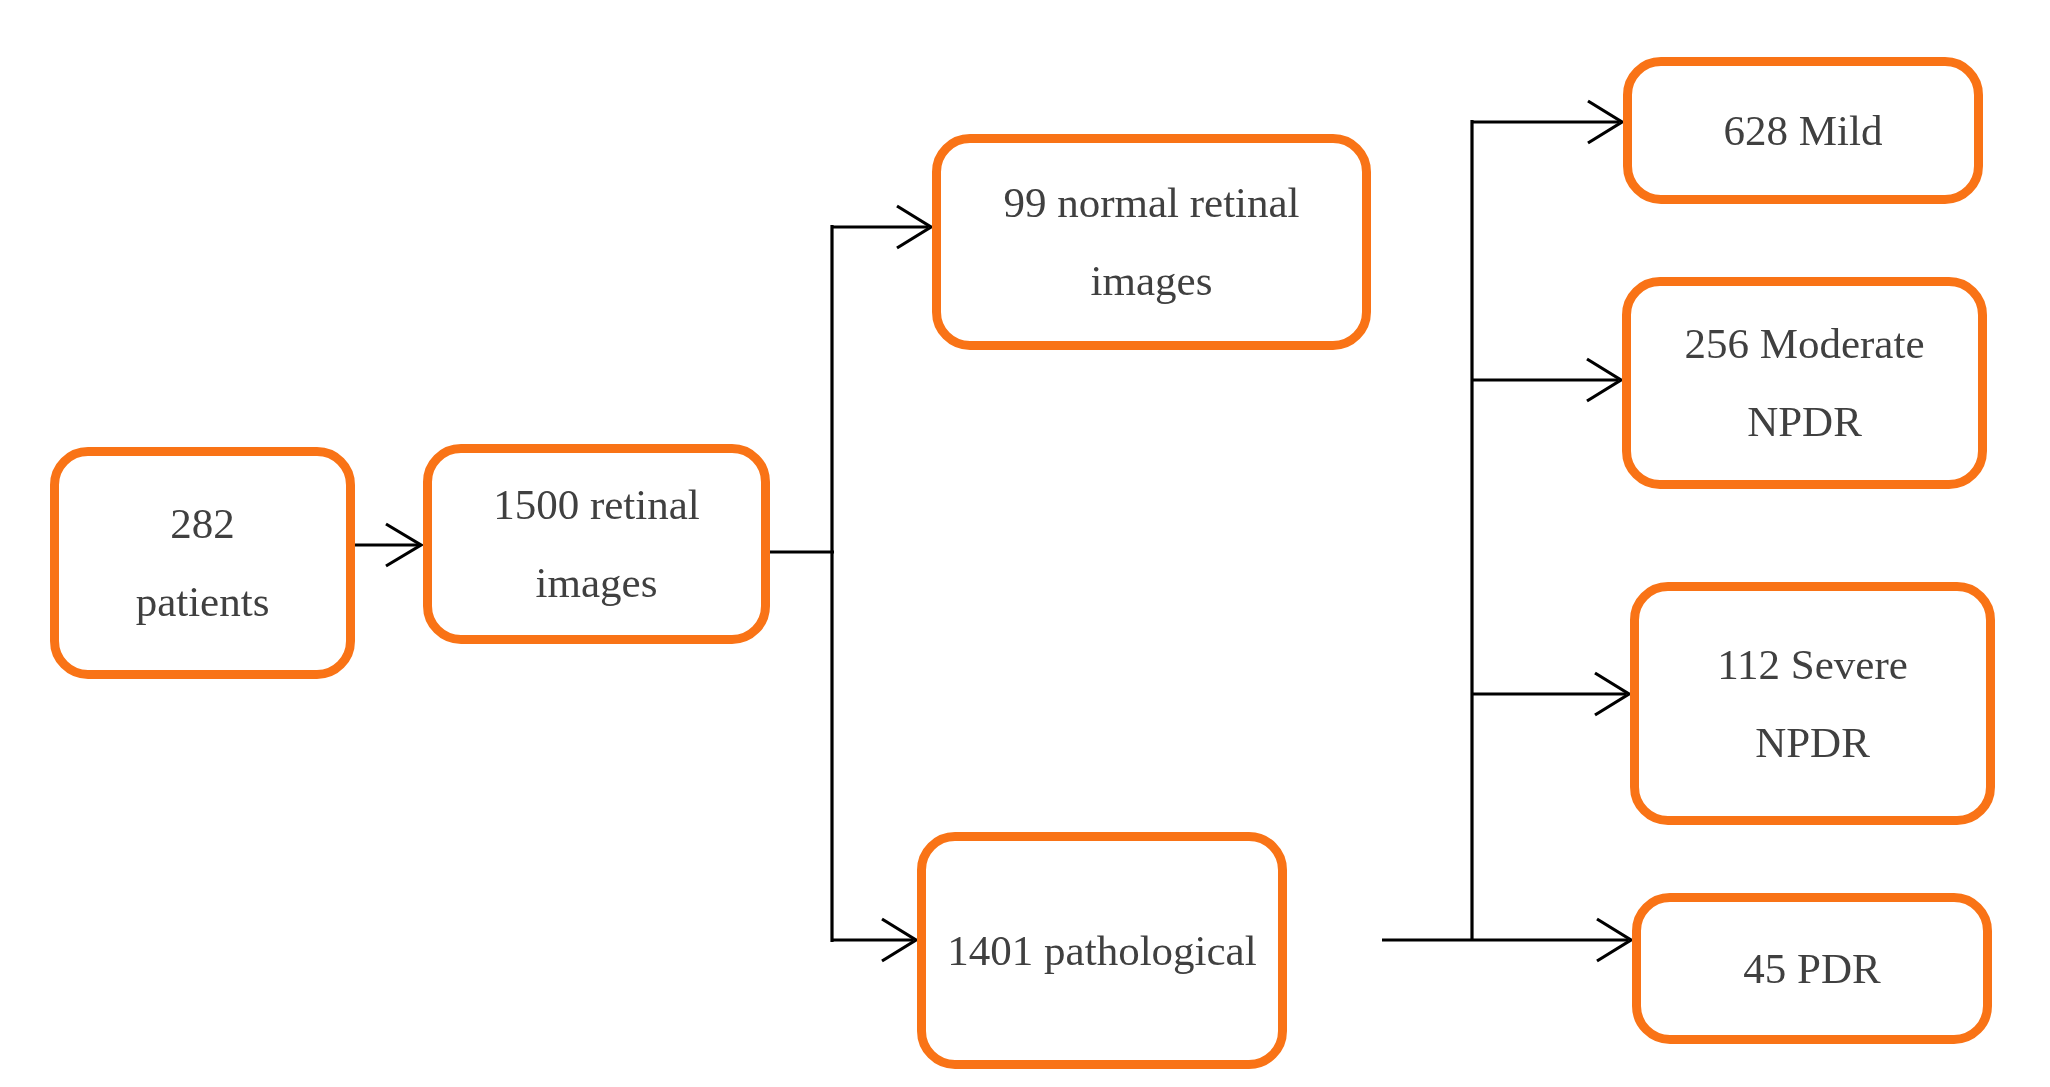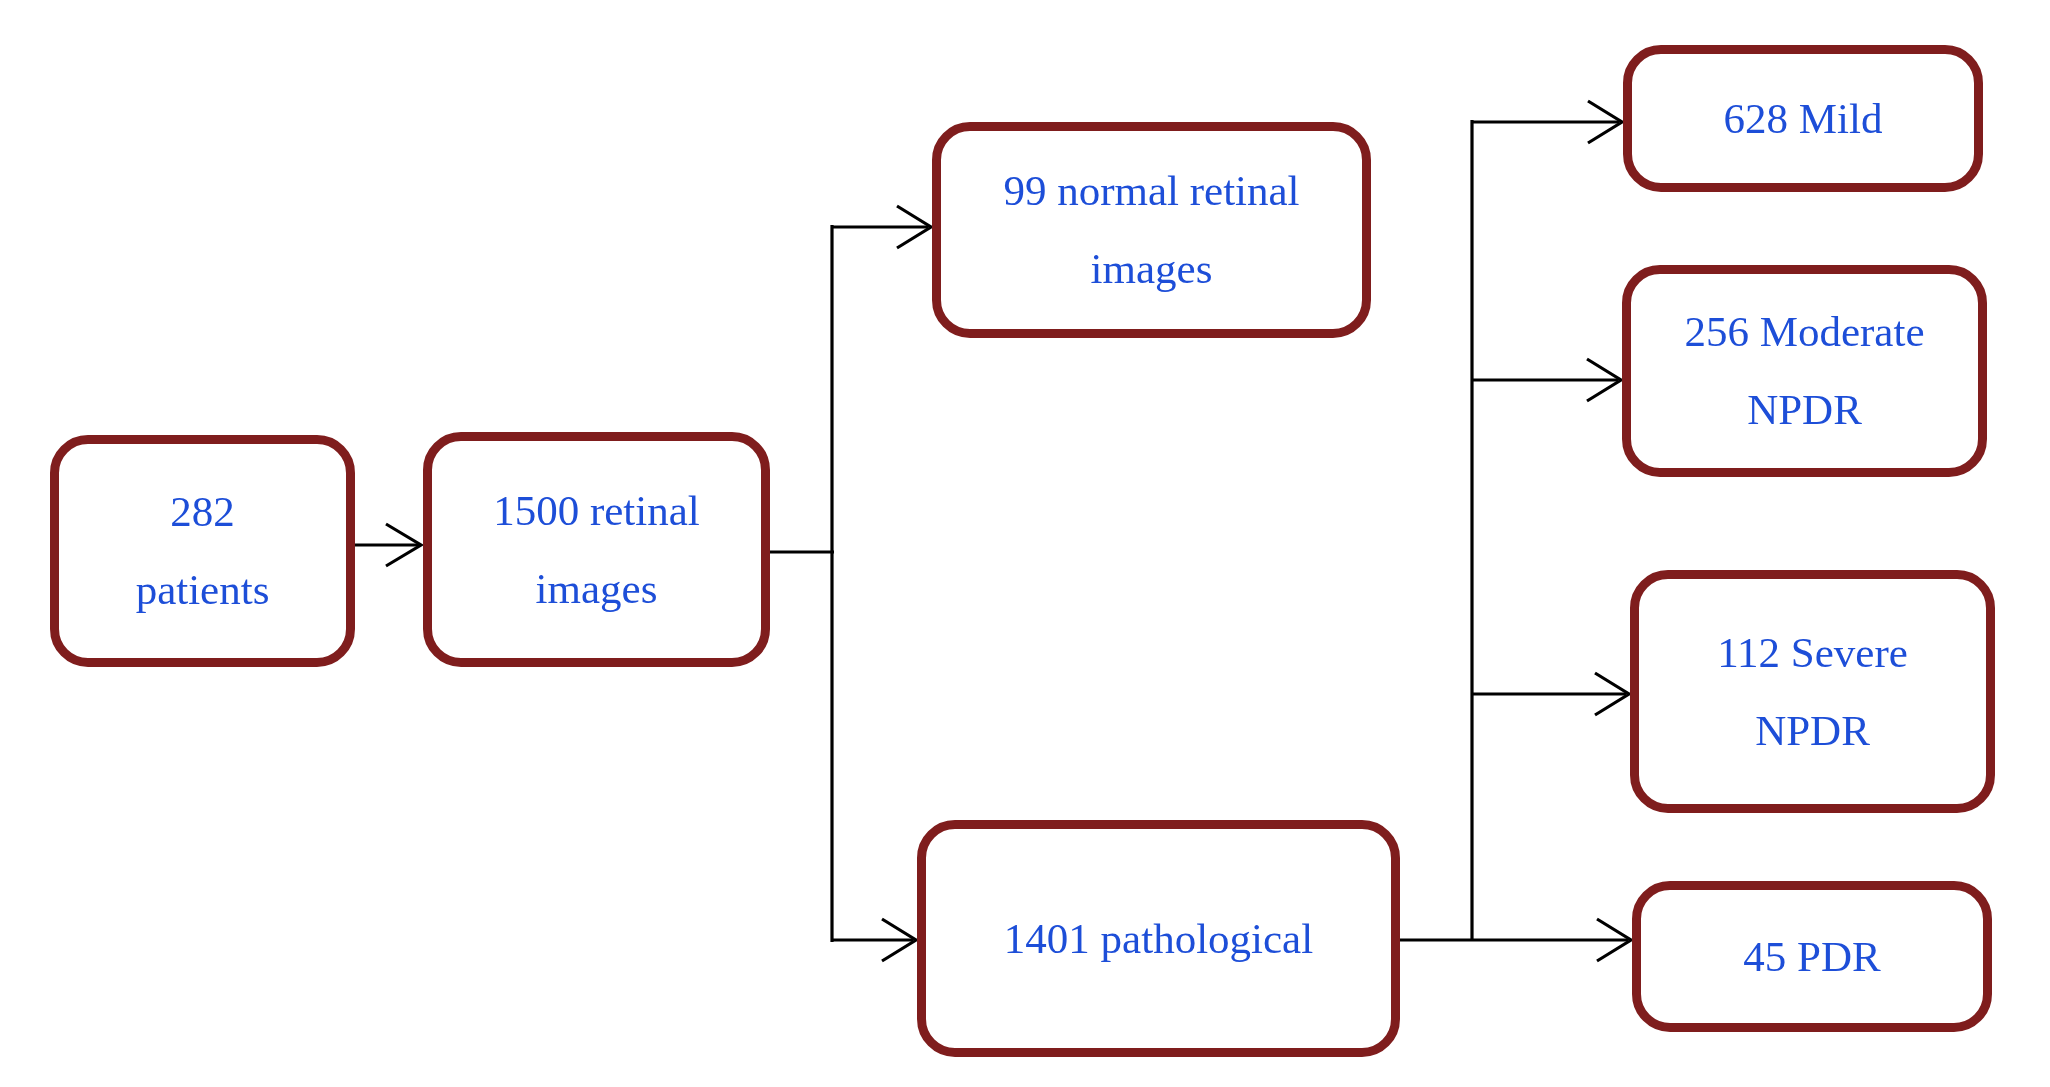--- a/index.html
+++ b/index.html
@@ -12,38 +12,39 @@
     width: 2050px;
     height: 1087px;
     background: #ffffff;
     font-family: "Liberation Serif", serif;
     overflow: hidden;
   }
   .node {
     position: absolute;
     box-sizing: border-box;
     background: #ffffff;
-    border: 9px solid #7f1d1d;
+    border: 9px solid #f97316;
     border-radius: 38px;
     display: flex;
     flex-direction: column;
     align-items: center;
     justify-content: center;
     text-align: center;
-    color: #1d4ed8;
+    color: #404040;
     font-size: 43px;
     line-height: 78px;
     white-space: nowrap;
     z-index: 2;
+    margin-top: 12px;
   }
   
   #n-patients  { left: 50px;   top: 435px; width: 305px; height: 232px; }
-  #n-total     { left: 423px;  top: 432px; width: 347px; height: 235px; }
+  #n-total     { left: 423px;  top: 432px; width: 347px; height: 200px; }
   #n-normal    { left: 932px;  top: 122px; width: 439px; height: 216px; }
-  #n-path      { left: 917px;  top: 820px; width: 483px; height: 237px; }
+  #n-path      { left: 917px;  top: 820px; width: 370px; height: 237px; }
   #n-mild      { left: 1623px; top: 45px;  width: 360px; height: 147px; }
   #n-moderate  { left: 1622px; top: 265px; width: 365px; height: 212px; }
   #n-severe    { left: 1630px; top: 570px; width: 365px; height: 243px; }
   #n-pdr       { left: 1632px; top: 881px; width: 360px; height: 151px; }
 
   svg.wires {
     position: absolute;
     left: 0; top: 0;
     width: 2050px;
     height: 1087px;

